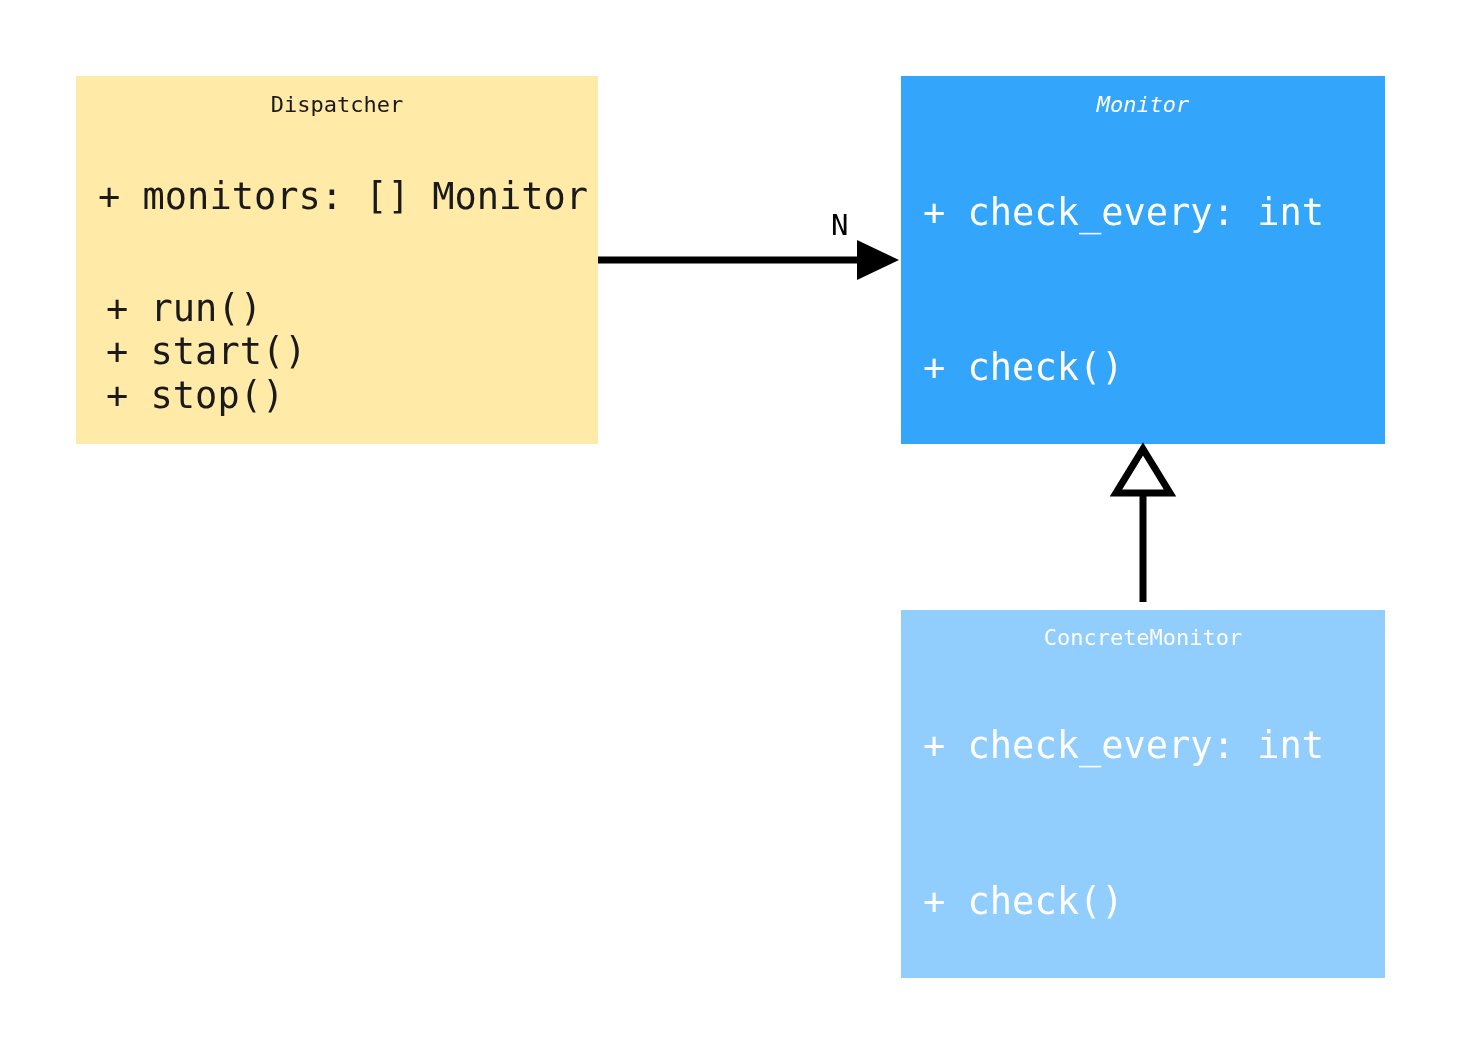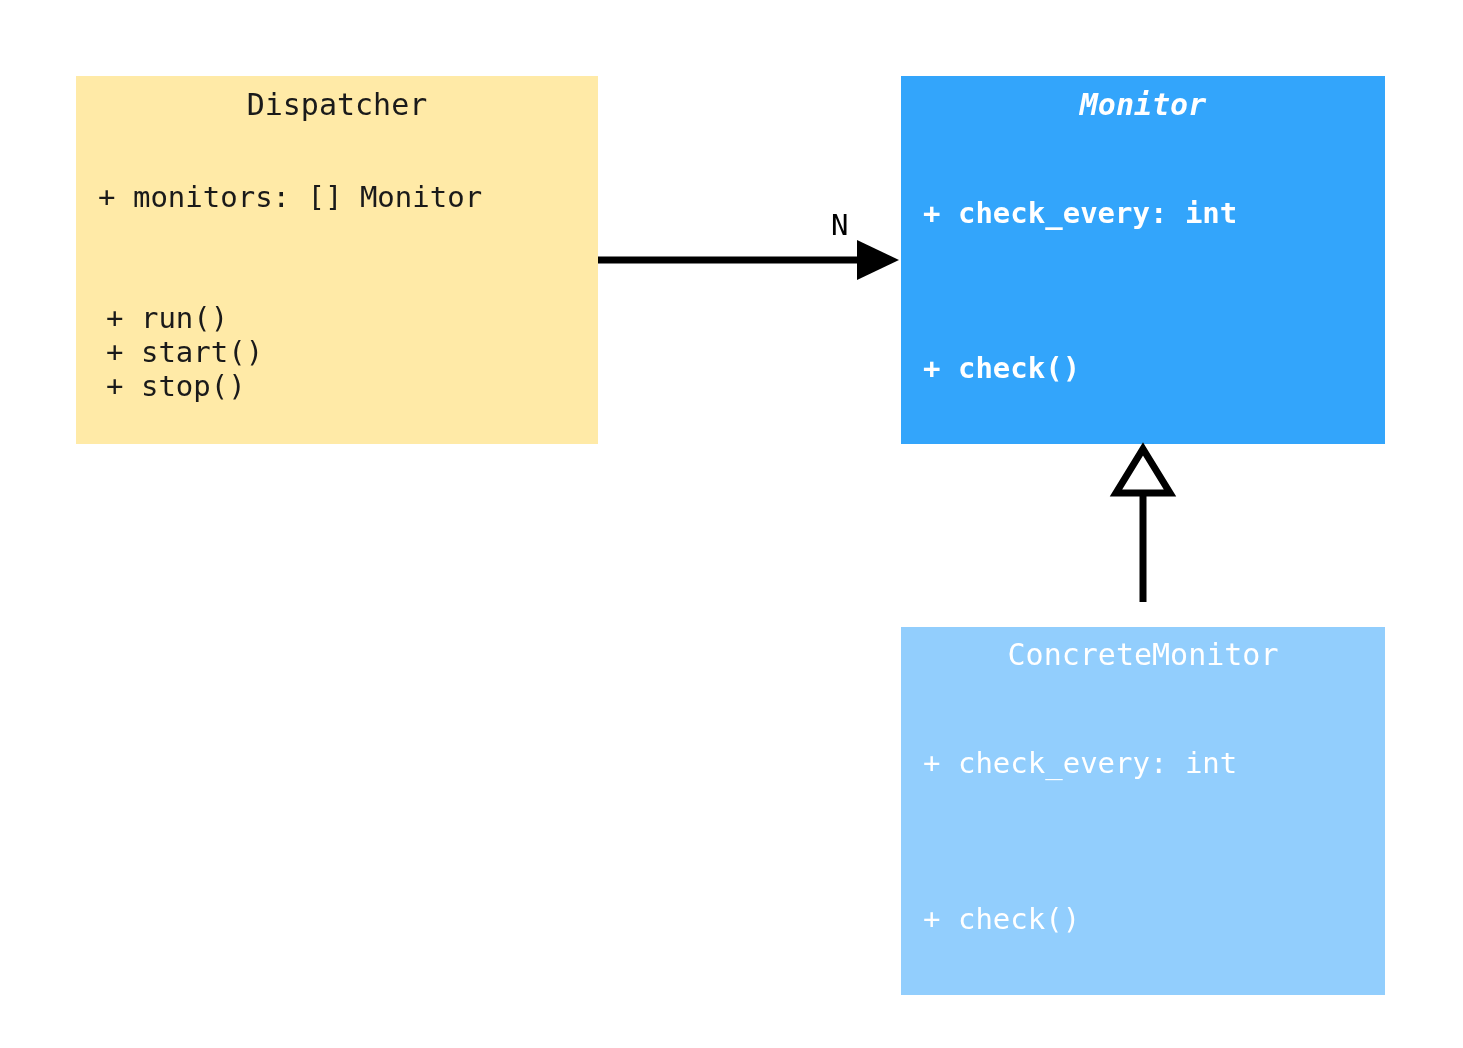--- a/index.html
+++ b/index.html
@@ -33,30 +33,30 @@
     overflow: hidden;
   }
   .compartment.header {
     justify-content: center;
   }
   .compartment.body {
     justify-content: flex-start;
     padding-left: 22px;
   }
   .class-name {
-    font-size: 30px;
+    font-size: 22px;
     line-height: 1.2;
     letter-spacing: 0px;
     white-space: pre;
   }
   .class-name.abstract {
     font-style: italic;
   }
   .member-list {
-    font-size: 29px;
+    font-size: 37px;
     line-height: 1.18;
     white-space: pre;
   }
 
   
   #dispatcher-class {
     left: 76px;
     top: 76px;
     width: 522px;
     height: 368px;
@@ -74,32 +74,31 @@
   
   #monitor-class {
     left: 901px;
     top: 76px;
     width: 484px;
     height: 368px;
   }
   #monitor-class .compartment {
     background: #33a5fb;
     color: #ffffff;
-    font-weight: bold;
   }
   #monitor-header  { height: 58px; }
   #monitor-sep-1   { height: 6px; background: #ffffff; }
   #monitor-attrs   { height: 146px; }
   #monitor-sep-2   { height: 6px; background: #ffffff; }
   #monitor-methods { flex: 1 1 auto; }
 
   
   #concrete-monitor-class {
     left: 901px;
-    top: 627px;
+    top: 610px;
     width: 484px;
     height: 368px;
   }
   #concrete-monitor-class .compartment {
     background: #92cefd;
     color: #ffffff;
   }
   #concrete-header  { height: 56px; }
   #concrete-sep-1   { height: 6px; background: #ffffff; }
   #concrete-attrs   { height: 148px; }

